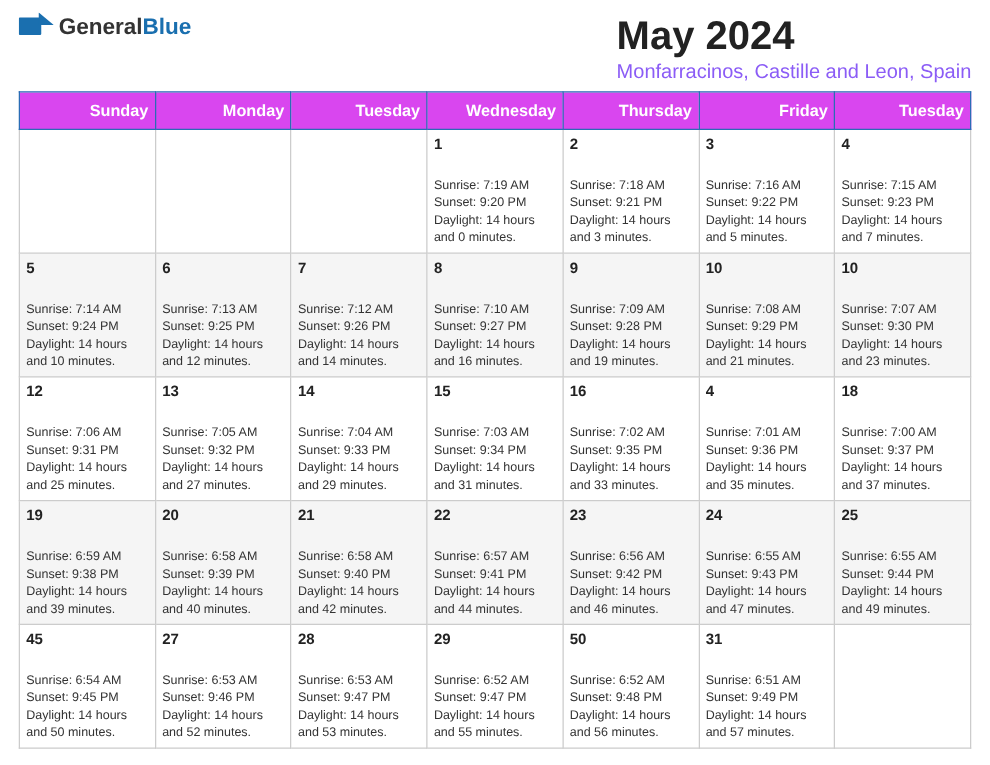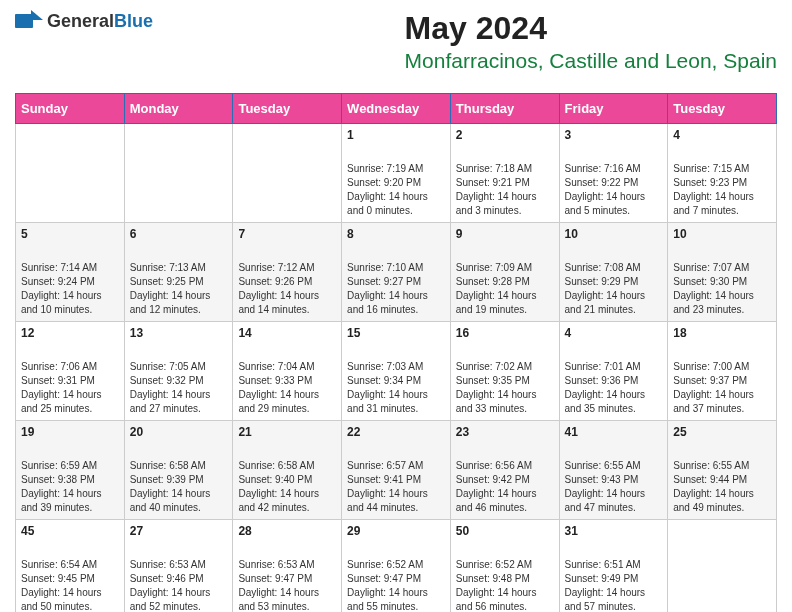--- a/index.html
+++ b/index.html
@@ -7,21 +7,21 @@
       font-family: Arial, sans-serif;
       background: #fff;
       width: 792px;
       min-height: 612px;
       padding: 10px 15px;
     }
     .header-area {
       display: flex;
       justify-content: space-between;
       align-items: flex-start;
-      margin-bottom: 20px;
+      margin-bottom: 6px;
     }
     .logo {
       display: flex;
       align-items: center;
       gap: 4px;
     }
     .logo-text-general {
       font-size: 18px;
       font-weight: bold;
       color: #333;
@@ -37,36 +37,36 @@
     }
     .title-area {
       text-align: left;
     }
     .main-title {
       font-size: 32px;
       font-weight: bold;
       color: #222;
     }
     .sub-title {
-      font-size: 21px;
-      color: #15803d;
+      font-size: 16px;
+      color: #8b5cf6;
       margin-top: 2px;
     }
     .calendar-table {
       width: 100%;
       border-collapse: collapse;
       border: 1px solid #ccc;
     }
     .calendar-table th {
-      background-color: #ec4899;
+      background-color: #d946ef;
       color: #fff;
       font-size: 13px;
       font-weight: bold;
       padding: 7px 5px;
-      text-align: left;
+      text-align: right;
       border: 1px solid #2a6db5;
     }
     .calendar-table td {
       width: calc(100% / 7);
       vertical-align: top;
       padding: 4px 5px;
       border: 1px solid #ccc;
       font-size: 10.5px;
       color: #222;
       height: 80px;
@@ -220,21 +220,21 @@
         </td>
         <td>
           <div class="day-number">22</div>
           <div class="day-info">Sunrise: 6:57 AM<br>Sunset: 9:41 PM<br>Daylight: 14 hours<br>and 44 minutes.</div>
         </td>
         <td>
           <div class="day-number">23</div>
           <div class="day-info">Sunrise: 6:56 AM<br>Sunset: 9:42 PM<br>Daylight: 14 hours<br>and 46 minutes.</div>
         </td>
         <td>
-          <div class="day-number">41</div>
+          <div class="day-number">24</div>
           <div class="day-info">Sunrise: 6:55 AM<br>Sunset: 9:43 PM<br>Daylight: 14 hours<br>and 47 minutes.</div>
         </td>
         <td>
           <div class="day-number">25</div>
           <div class="day-info">Sunrise: 6:55 AM<br>Sunset: 9:44 PM<br>Daylight: 14 hours<br>and 49 minutes.</div>
         </td>
       </tr>
       <tr>
         <td>
           <div class="day-number">45</div>

